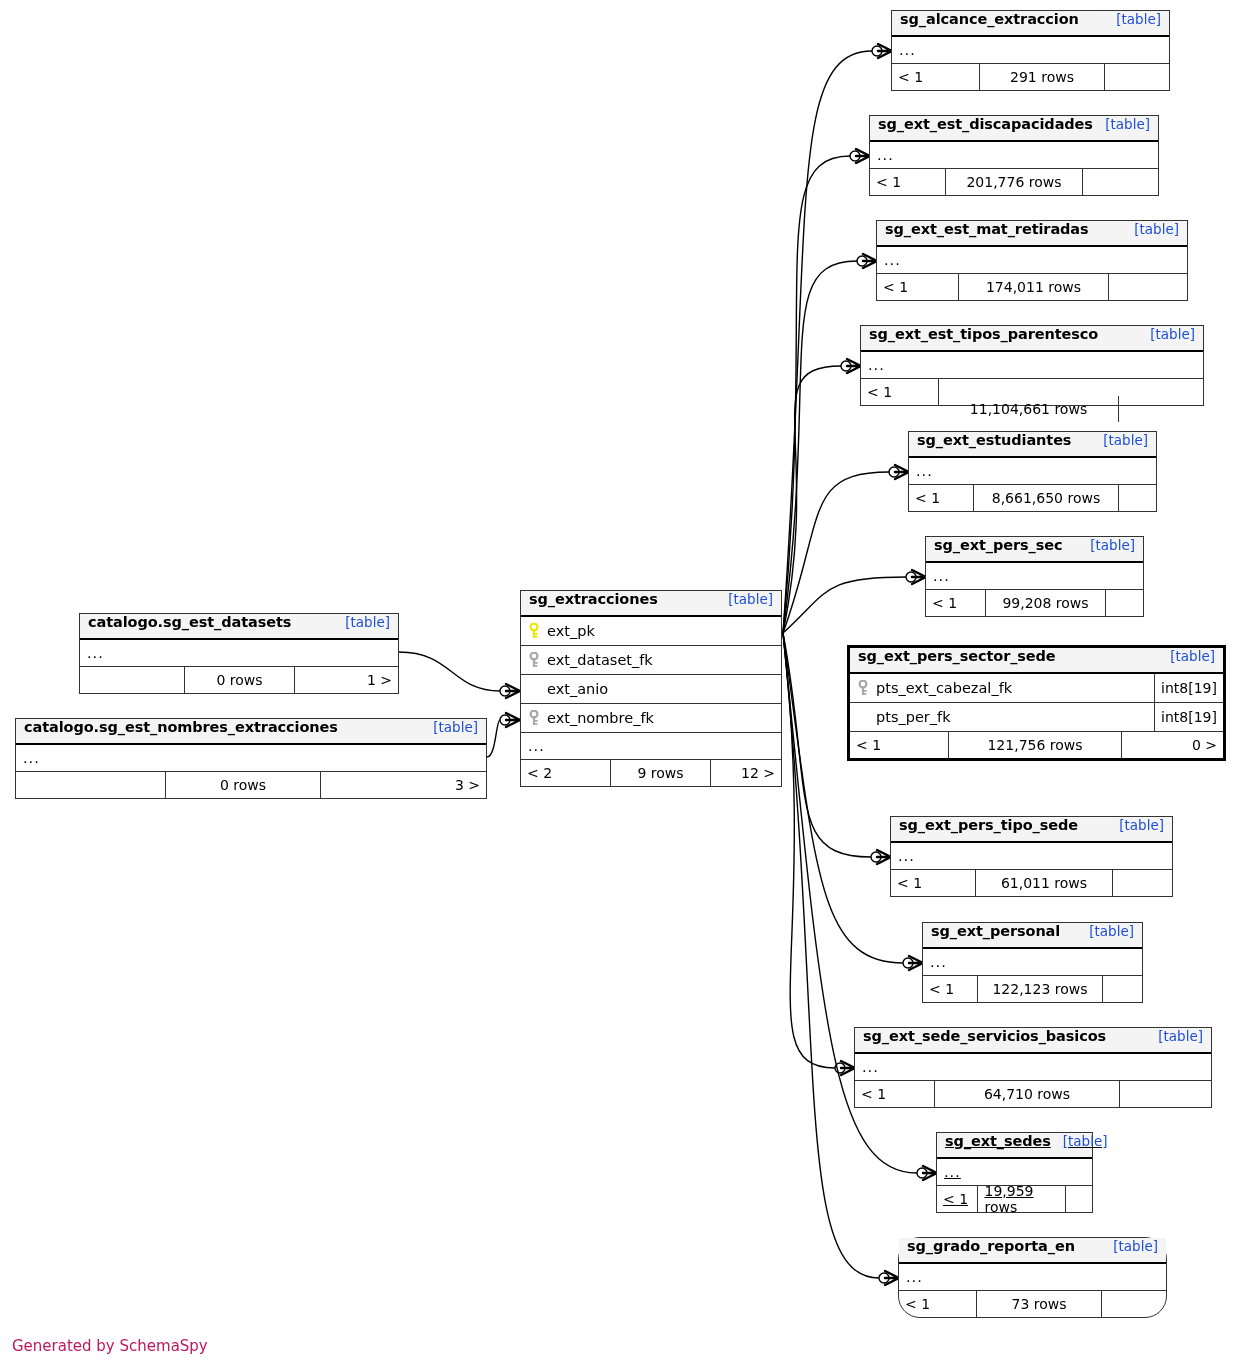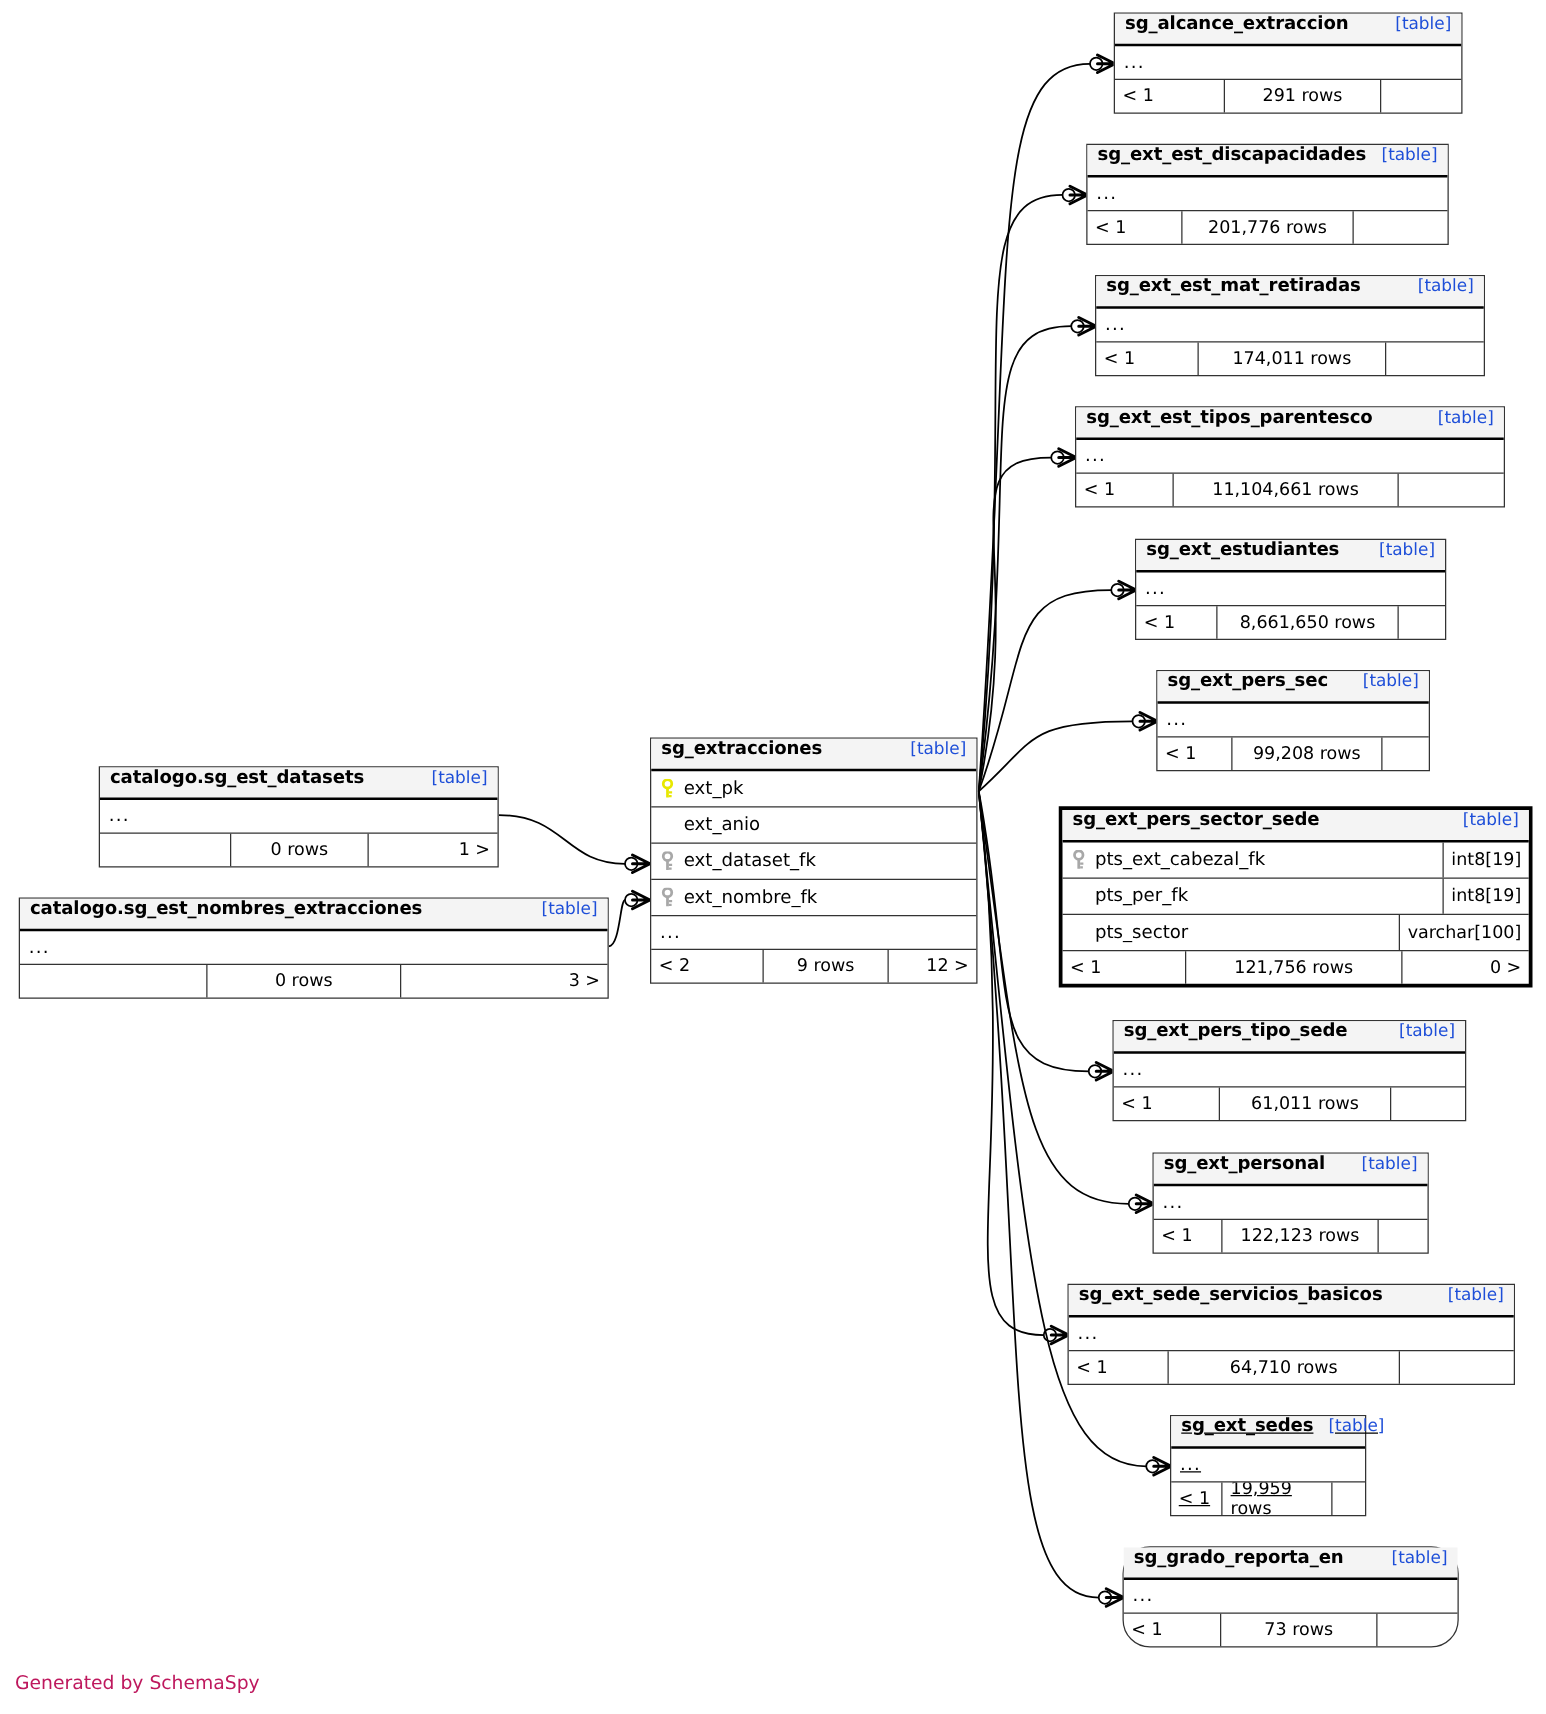--- a/index.html
+++ b/index.html
@@ -195,39 +195,39 @@
               <rect x="4.9" y="6.5" width="2.2" height="8.5" fill="#e8e800"></rect>
               <rect x="7.1" y="10" width="2.6" height="1.8" fill="#e8e800"></rect>
               <rect x="7.1" y="13" width="2.2" height="1.8" fill="#e8e800"></rect>
             </svg>
           </span>
           <span>ext_pk</span>
         </div>
       </div>
       <div class="tbl-rowline">
         <div class="col-name">
-          <span class="key-icon"></span>
-          <span>ext_anio</span>
-        </div>
-      </div>
-      <div class="tbl-rowline">
-        <div class="col-name">
           <span class="key-icon">
             <svg width="12" height="16" viewBox="0 0 12 16">
               <circle cx="6" cy="4" r="3.4" fill="none" stroke="#a8a8a8" stroke-width="2.2"></circle>
               <rect x="4.9" y="6.5" width="2.2" height="8.5" fill="#a8a8a8"></rect>
               <rect x="7.1" y="10" width="2.6" height="1.8" fill="#a8a8a8"></rect>
               <rect x="7.1" y="13" width="2.2" height="1.8" fill="#a8a8a8"></rect>
             </svg>
           </span>
           <span>ext_dataset_fk</span>
         </div>
       </div>
       <div class="tbl-rowline">
         <div class="col-name">
+          <span class="key-icon"></span>
+          <span>ext_anio</span>
+        </div>
+      </div>
+      <div class="tbl-rowline">
+        <div class="col-name">
           <span class="key-icon">
             <svg width="12" height="16" viewBox="0 0 12 16">
               <circle cx="6" cy="4" r="3.4" fill="none" stroke="#a8a8a8" stroke-width="2.2"></circle>
               <rect x="4.9" y="6.5" width="2.2" height="8.5" fill="#a8a8a8"></rect>
               <rect x="7.1" y="10" width="2.6" height="1.8" fill="#a8a8a8"></rect>
               <rect x="7.1" y="13" width="2.2" height="1.8" fill="#a8a8a8"></rect>
             </svg>
           </span>
           <span>ext_nombre_fk</span>
         </div>
@@ -258,27 +258,20 @@
         </div>
         <div class="col-type">int8[19]</div>
       </div>
       <div class="tbl-rowline">
         <div class="col-name">
           <span class="key-icon"></span>
           <span>pts_per_fk</span>
         </div>
         <div class="col-type">int8[19]</div>
       </div>
-      <div class="tbl-rowline">
-        <div class="col-name">
-          <span class="key-icon"></span>
-          <span>pts_sector</span>
-        </div>
-        <div class="col-type">varchar[100]</div>
-      </div>
       <div class="tbl-footer">
         <div class="foot-cell foot-left" style="width: 100px;">&lt; 1</div>
         <div class="foot-cell foot-mid" style="width: 175px;">121,756 rows</div>
         <div class="foot-cell foot-right" style="width: 102px;">0 &gt;</div>
       </div>
     </div>
     <div class="table-box" style="left: 79px; top: 613px; width: 320px;">
       <div class="tbl-head">
         <span class="tbl-name">catalogo.sg_est_datasets</span>
         <span class="tbl-kind">[table]</span>
@@ -339,21 +332,21 @@
       </div>
     </div>
     <div class="table-box" style="left: 860px; top: 325px; width: 344px;">
       <div class="tbl-head">
         <span class="tbl-name">sg_ext_est_tipos_parentesco</span>
         <span class="tbl-kind">[table]</span>
       </div>
       <div class="ellipsis-row">...</div>
       <div class="tbl-footer">
         <div class="foot-cell foot-left" style="width: 78px;">&lt; 1</div>
-        <div class="foot-cell foot-mid" style="width: 180px;">11,104,661 rows</div>
+        <div class="foot-cell foot-mid" style="width: 180px; margin-top: 17px;">11,104,661 rows</div>
         <div class="foot-cell foot-right" style="width: 84px;"></div>
       </div>
     </div>
     <div class="table-box" style="left: 908px; top: 431px; width: 249px;">
       <div class="tbl-head">
         <span class="tbl-name">sg_ext_estudiantes</span>
         <span class="tbl-kind">[table]</span>
       </div>
       <div class="ellipsis-row">...</div>
       <div class="tbl-footer">

